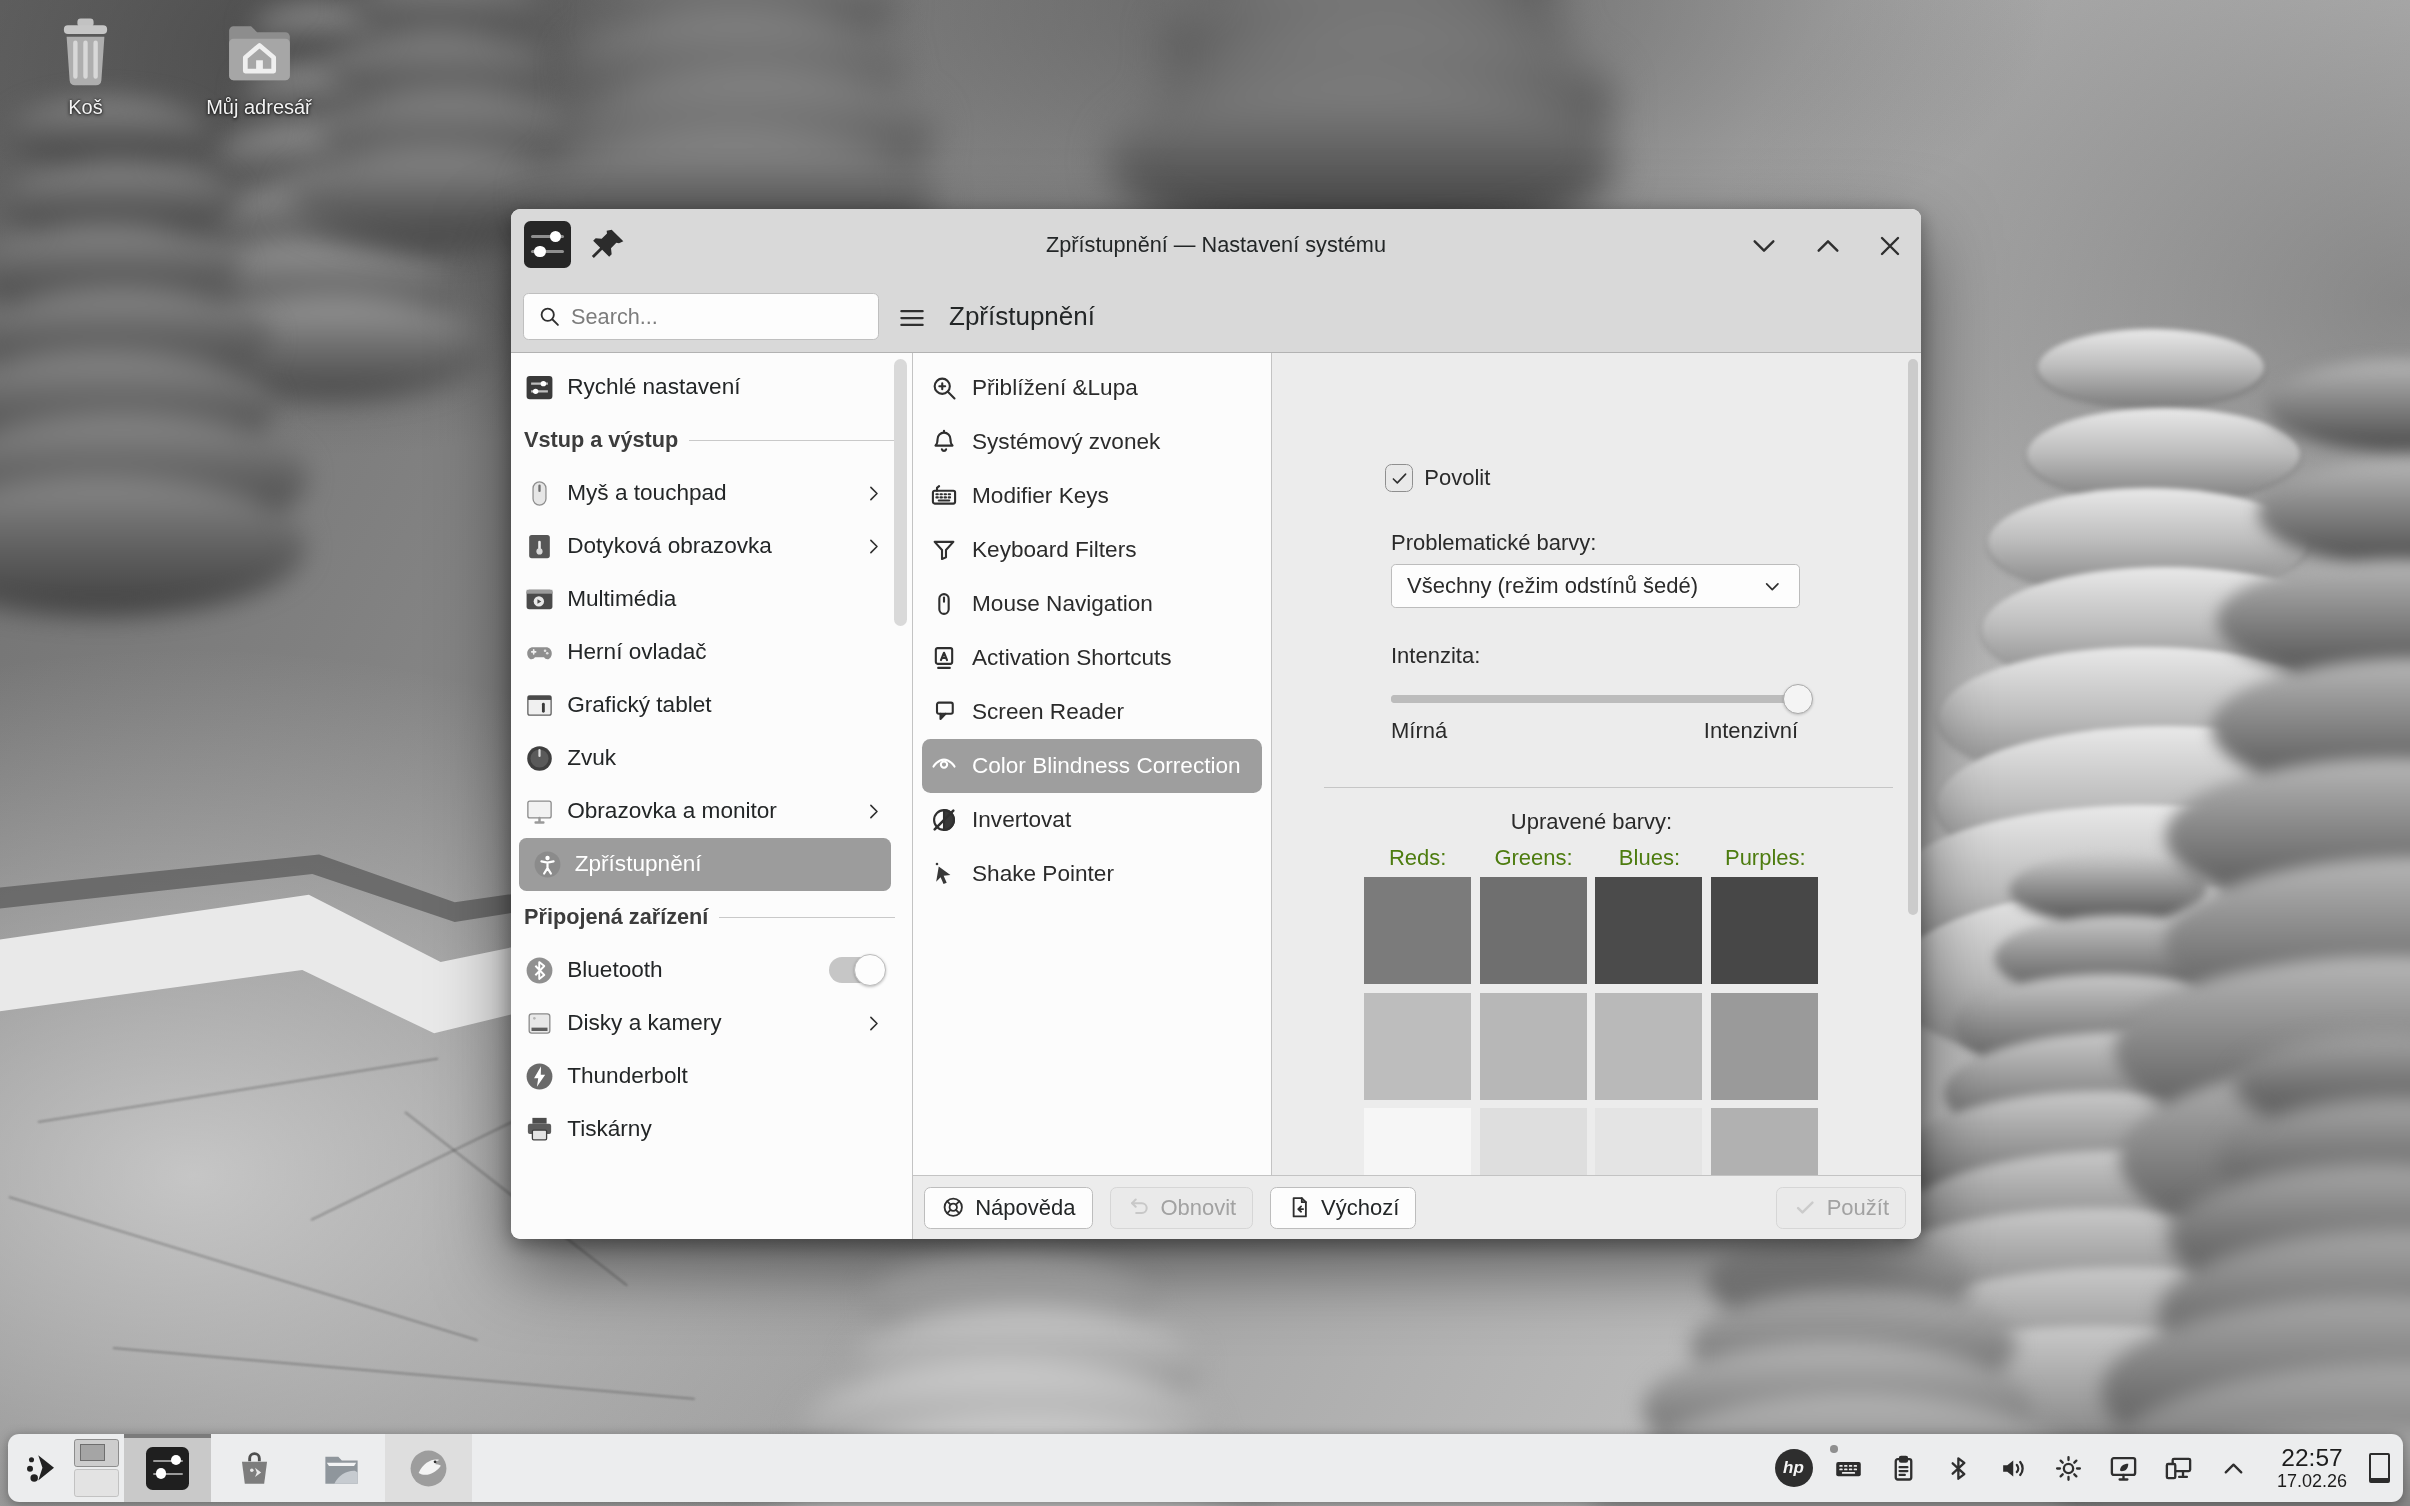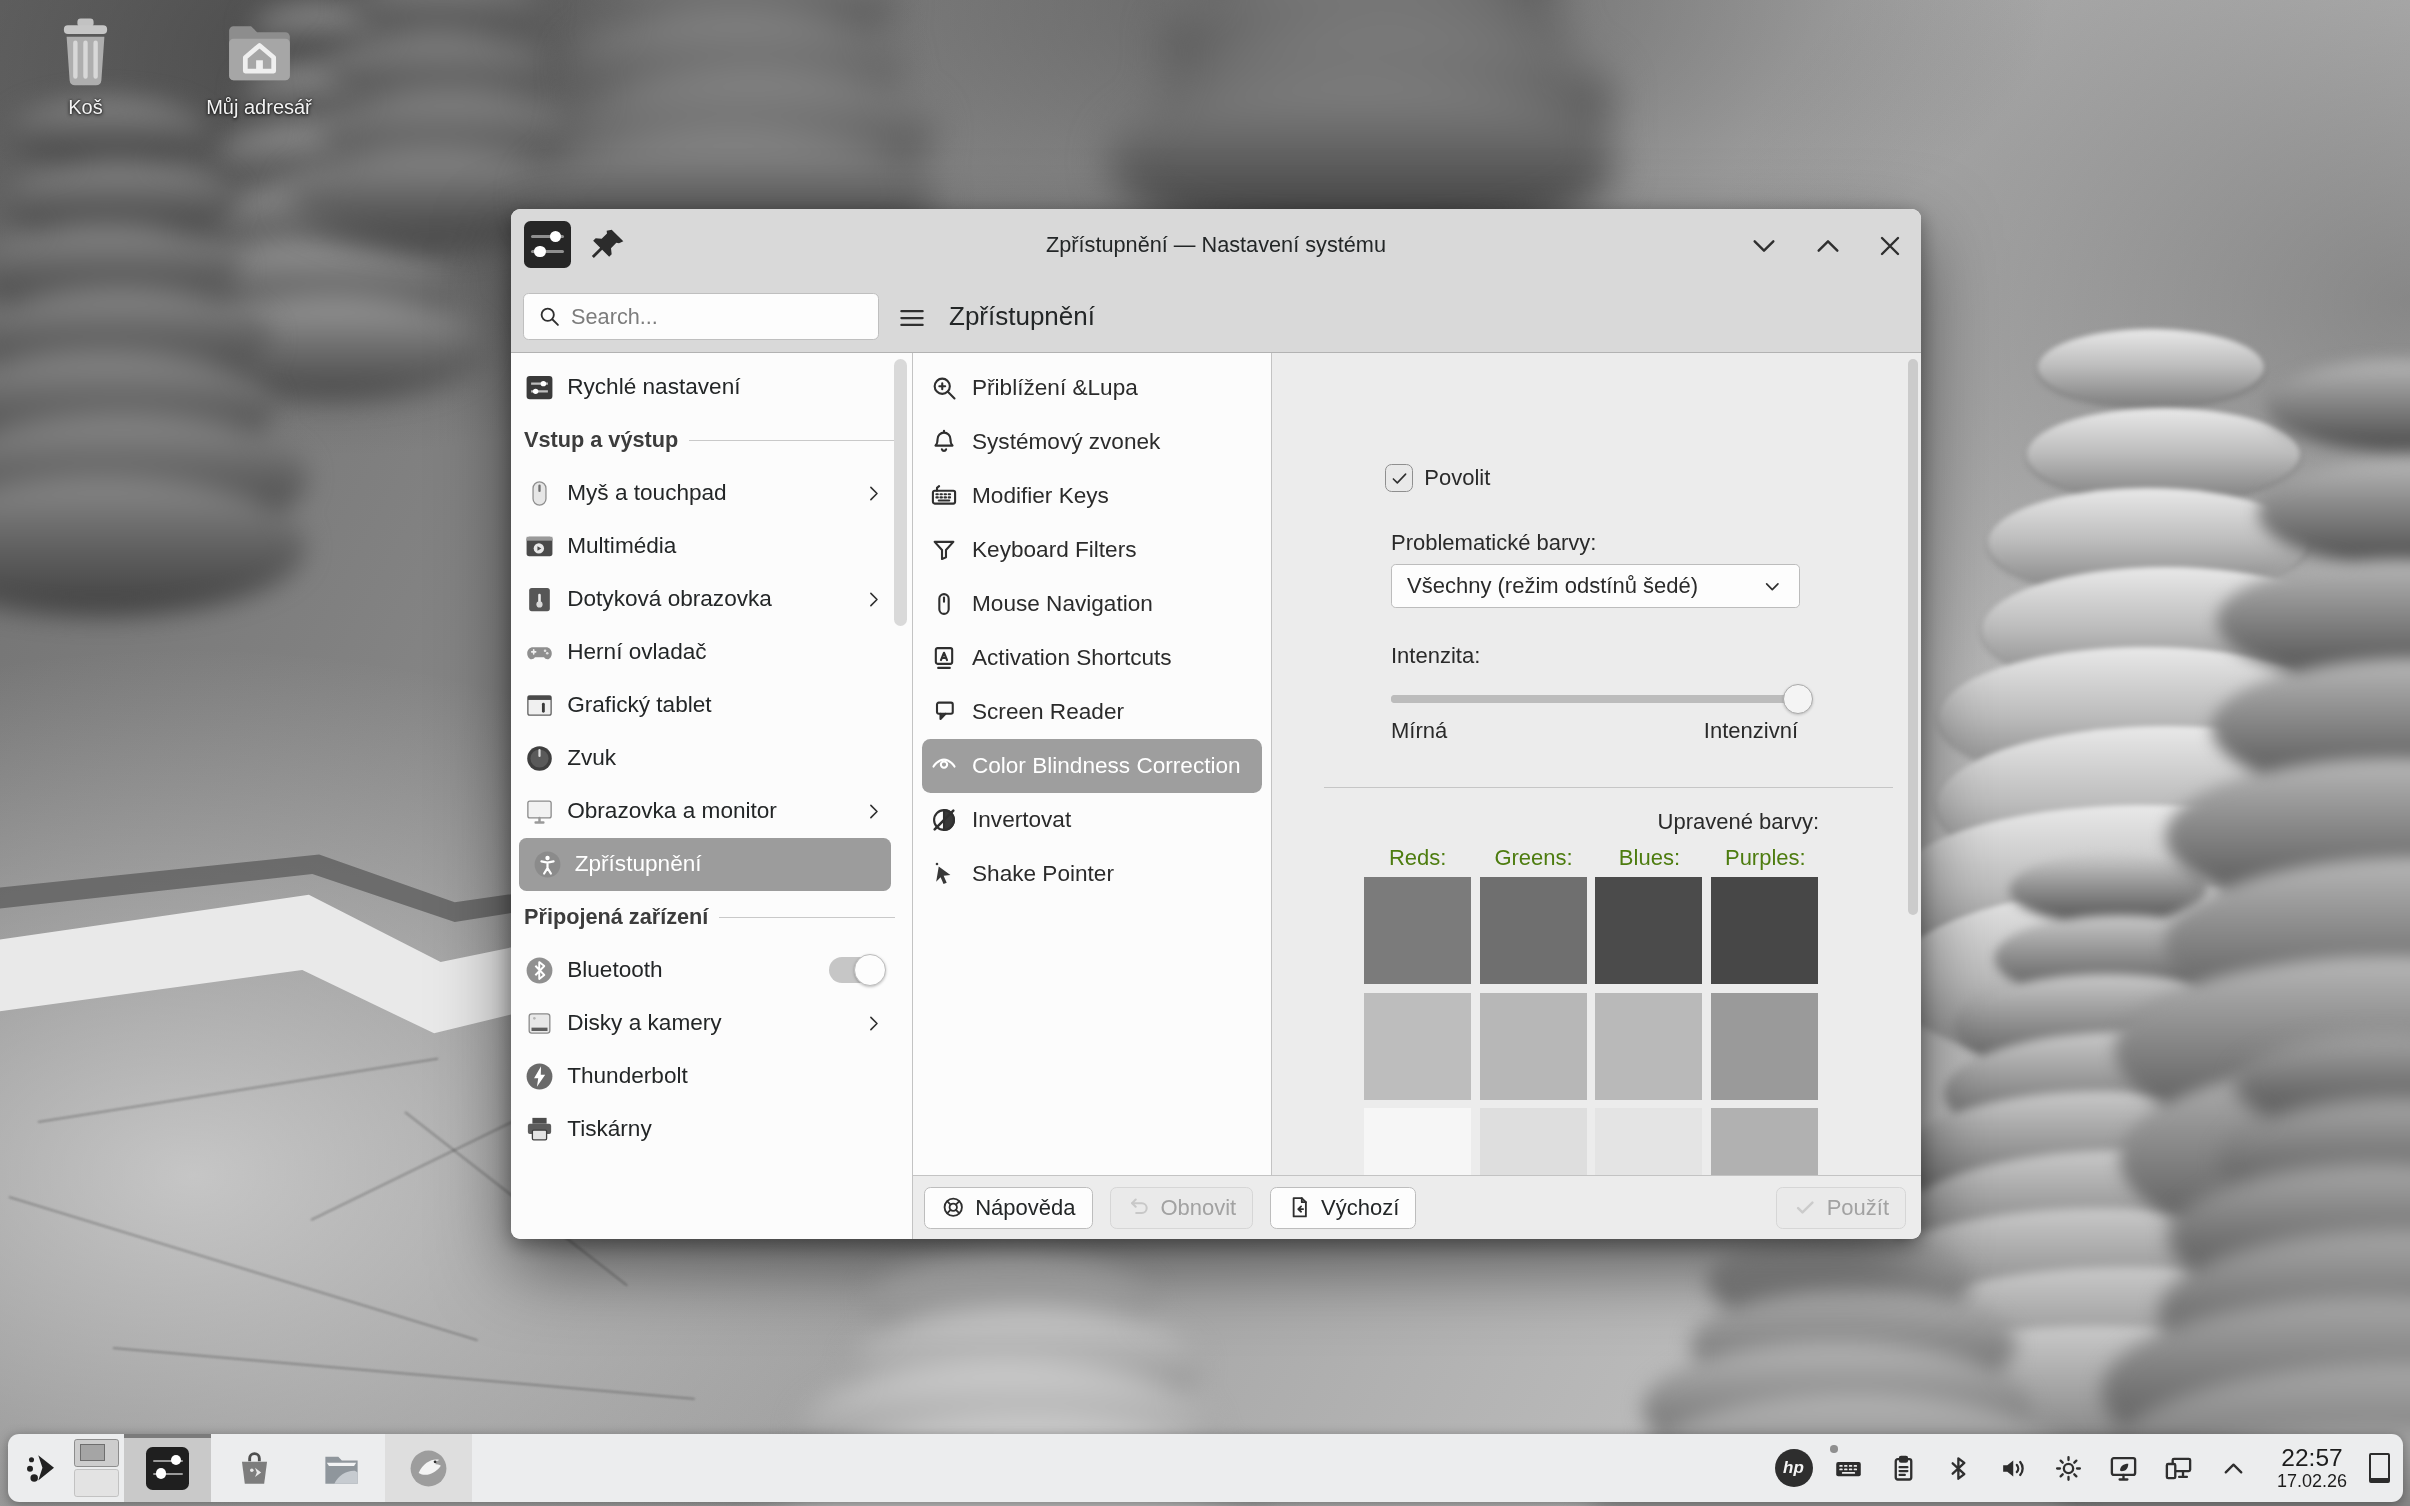--- a/index.html
+++ b/index.html
@@ -92,21 +92,21 @@
   .dropdown .dval { flex:1; font-size:22px; color:#2a2a2a; }
   .dropdown svg { width:22.6px; height:22.6px; }
   .intensity-label { position:absolute; top:290px; left:119px; }
   .slider { position:absolute; top:330px; left:119px; width:407px; height:30px; }
   .slider .track { position:absolute; top:12.2px; left:0; right:0; height:7.5px; background:#c3c3c3; border-radius:3.8px; }
   .slider .fill { position:absolute; top:12.2px; left:0; height:7.5px; background:#bcbcbc; border-radius:3.8px; }
   .slider .handle { position:absolute; top:0.9px; width:30px; height:30px; border-radius:50%; background:#f4f4f4;
     border:1.4px solid #ababab; box-shadow:0 0.9px 2.8px rgba(0,0,0,.2); transform:translateX(-50%); }
   .minmax { position:absolute; top:365px; left:119px; width:407px; display:flex; justify-content:space-between; }
   .hdivider { position:absolute; top:434px; left:52px; right:28px; height:0.9px; background:#c6c6c6; }
-  .preview-title { position:absolute; top:456px; left:92px; width:455px; text-align:right; }
+  .preview-title { position:absolute; top:456px; left:92px; width:455px; text-align:center; }
   .col-labels { position:absolute; top:492px; left:92px; width:455px; display:grid; grid-template-columns:repeat(4,1fr); gap:8.5px; }
   .col-labels div { text-align:center; font-size:22px; color:#4d7c0f; }
   .swatch-grid { position:absolute; top:524px; left:92px; width:455px; display:grid;
     grid-template-columns:repeat(4,107px); grid-auto-rows:107px; gap:8.5px; }
   .swatch { width:107px; height:107px; }
 
   #footer { height:64px; background:#ececec; border-top:0.9px solid #c3c3c3; display:flex; align-items:center;
     padding:0 15px 0 11.3px; gap:17px; }
   .btn { height:42px; display:flex; align-items:center; gap:9.4px; padding:0 16px; background:#fdfdfd;
     border:0.9px solid #bdbdbd; border-radius:6.6px; font-size:22px; color:#232627; }
@@ -348,39 +348,39 @@
               </svg></span>
             <span class="slabel">Myš a touchpad</span>
             <span class="chev"><svg viewBox="0 0 24 24" width="100%" height="100%">
                 <g fill="none" stroke="#2f2f2f" stroke-width="1.8" stroke-linecap="round" stroke-linejoin="round">
                   <path d="M9 5l7 7-7 7"></path>
                 </g>
               </svg></span>
           </div>
           <div class="side-item">
             <span class="sicon"><svg viewBox="0 0 24 24" width="100%" height="100%">
-                <rect x="2" y="4.5" width="20" height="15" rx="2" fill="#4a4a4a"></rect>
-                <rect x="2" y="4.5" width="20" height="3" fill="#9a9a9a"></rect>
-                <circle cx="11.5" cy="13.5" r="4" fill="#e8e8e8"></circle>
-                <path d="M10.4 11.8v3.4l3-1.7z" fill="#4a4a4a"></path>
-              </svg></span>
-            <span class="slabel">Multimédia</span>
-          </div>
-          <div class="side-item">
-            <span class="sicon"><svg viewBox="0 0 24 24" width="100%" height="100%">
                 <rect x="4" y="3" width="16" height="18" rx="2" fill="#565656"></rect>
                 <path d="M12 8.5v5" stroke="#eee" stroke-width="2" stroke-linecap="round"></path>
                 <circle cx="12" cy="15.8" r="2.4" fill="#d9d9d9"></circle>
               </svg></span>
             <span class="slabel">Dotyková obrazovka</span>
             <span class="chev"><svg viewBox="0 0 24 24" width="100%" height="100%">
                 <g fill="none" stroke="#2f2f2f" stroke-width="1.8" stroke-linecap="round" stroke-linejoin="round">
                   <path d="M9 5l7 7-7 7"></path>
                 </g>
               </svg></span>
+          </div>
+          <div class="side-item">
+            <span class="sicon"><svg viewBox="0 0 24 24" width="100%" height="100%">
+                <rect x="2" y="4.5" width="20" height="15" rx="2" fill="#4a4a4a"></rect>
+                <rect x="2" y="4.5" width="20" height="3" fill="#9a9a9a"></rect>
+                <circle cx="11.5" cy="13.5" r="4" fill="#e8e8e8"></circle>
+                <path d="M10.4 11.8v3.4l3-1.7z" fill="#4a4a4a"></path>
+              </svg></span>
+            <span class="slabel">Multimédia</span>
           </div>
           <div class="side-item">
             <span class="sicon"><svg viewBox="0 0 24 24" width="100%" height="100%">
                 <path fill="#8f8f8f" d="M7 8h10c2.6 0 4.5 2.1 4.5 4.7S19.7 17.2 18.2 17.2c-1.2 0-2.1-.6-2.7-1.5H8.5c-.6.9-1.5 1.5-2.7 1.5C4.3 17.2 2.5 15.3 2.5 12.7S4.4 8 7 8z"></path>
                 <path d="M7.5 10v3M6 11.5h3" stroke="#f0f0f0" stroke-width="1.3" stroke-linecap="round"></path>
                 <circle cx="16.3" cy="10.6" r="1" fill="#e2e2e2"></circle>
                 <circle cx="18" cy="12.6" r="1" fill="#e2e2e2"></circle>
               </svg></span>
             <span class="slabel">Herní ovladač</span>
           </div>

